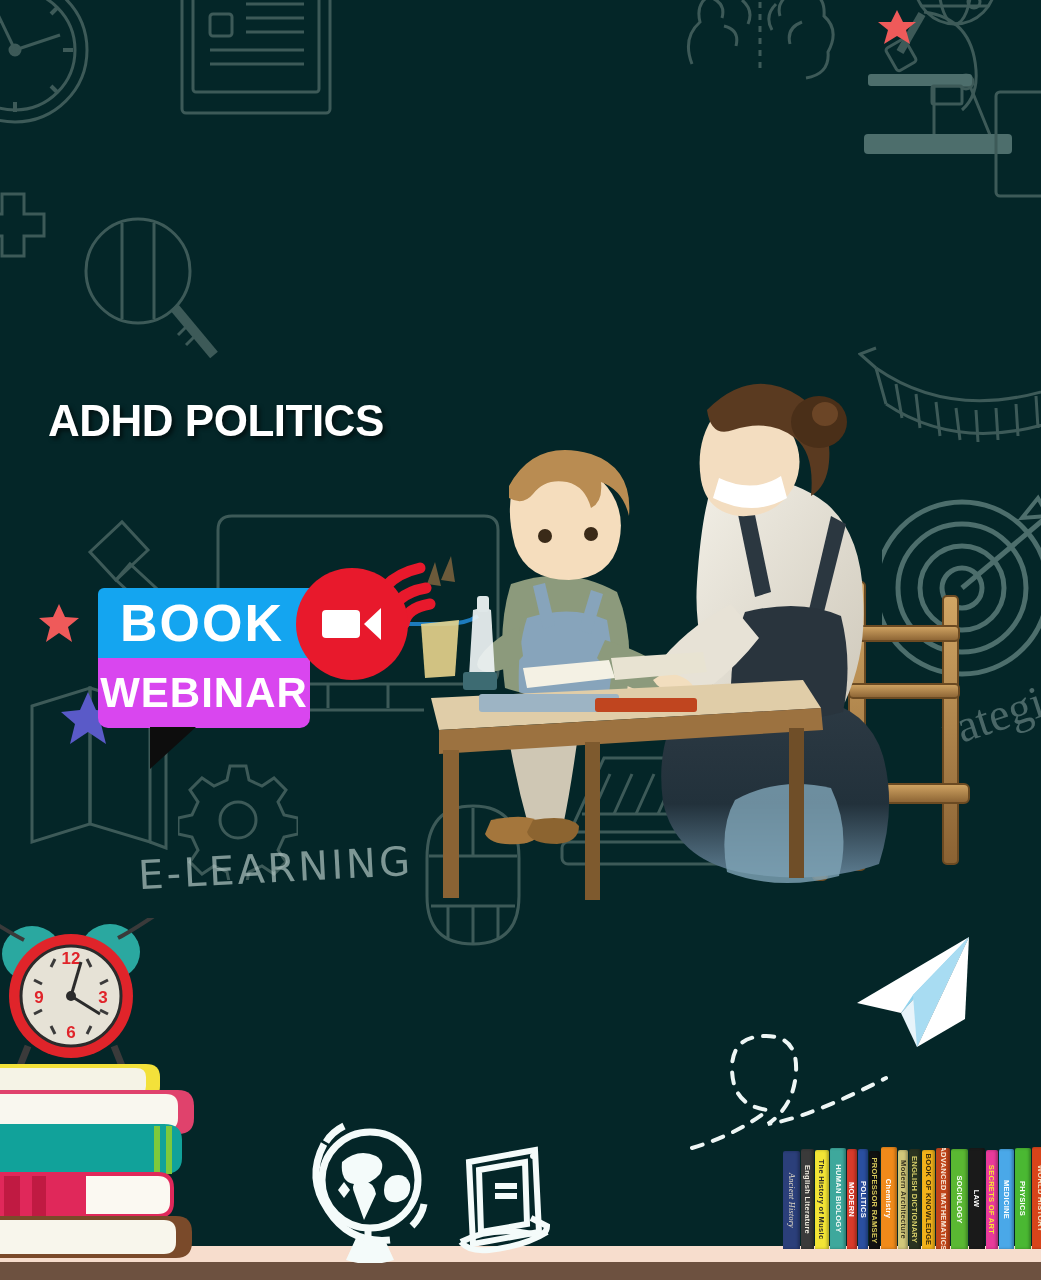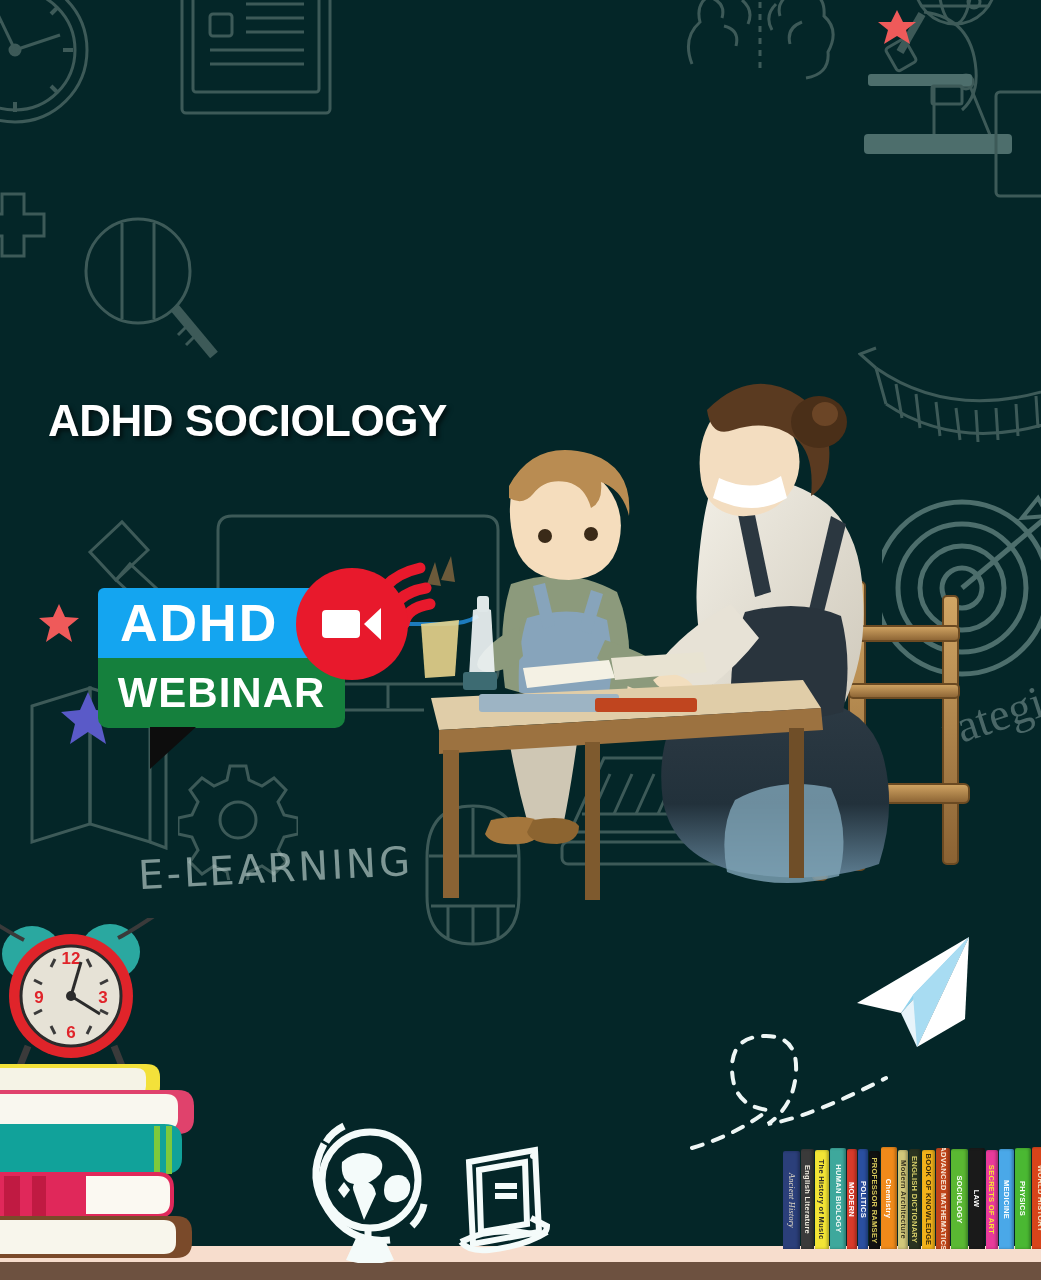--- a/index.html
+++ b/index.html
@@ -23,21 +23,21 @@
   
   #live-badge{position:absolute;left:98px;top:588px;z-index:40;}
   #live-bar{
     background:#14a5f0;width:268px;height:70px;border-radius:6px 6px 0 0;
     display:flex;align-items:center;padding-left:22px;box-sizing:border-box;
   }
   #live-bar span{
     color:#fff;font-weight:bold;font-size:52px;letter-spacing:2px;line-height:1;
   }
   #webinar-bubble{
-    position:relative;background:#15803d;width:247px;height:70px;
+    position:relative;background:#d946ef;width:212px;height:70px;
     border-radius:0 0 10px 10px;display:flex;align-items:center;
     justify-content:center;box-sizing:border-box;
   }
   #webinar-bubble span{
     color:#fff;font-weight:bold;font-size:42px;letter-spacing:1px;line-height:1;
   }
   #bubble-tail{
     position:absolute;left:52px;top:69px;width:0;height:0;
     border-left:0 solid transparent;border-right:46px solid transparent;
     border-top:42px solid #0d0d0d;
@@ -356,21 +356,21 @@
       <rect x="180" y="330" width="102" height="14" rx="3" fill="#c0451f"></rect>
       <path d="M6 256 l38 -4 l-4 56 l-30 2 z" fill="#e8d48c" opacity=".9"></path>
       <path d="M12 216 l8 -22 l6 24 z M26 212 l10 -24 l4 26 z" fill="#6b5a3a"></path>
       <path d="M58 242 q12 -4 18 0 l4 66 q-14 6 -26 0 z" fill="#eef3f4" opacity=".92"></path>
       <rect x="62" y="228" width="12" height="16" rx="3" fill="#dfe7e8"></rect>
       <rect x="48" y="304" width="34" height="18" rx="3" fill="#3d6b72"></rect>
     </svg>
   </div>
 
   <div id="title-block">
-    <div class="title-line">ADHD SOCIOLOGY</div>
+    <div class="title-line">ADHD POLITICS</div>
   </div>
 
   <div class="star" style="left:38px;top:602px;">
     <svg width="42" height="42" viewBox="0 0 42 42">
       <path d="M21 2 L27 15 L41 16 L30 25 L34 40 L21 31 L8 40 L12 25 L1 16 L15 15 Z" fill="#ef5a5a"></path>
     </svg>
   </div>
   <div class="star" style="left:60px;top:690px;">
     <svg width="56" height="56" viewBox="0 0 56 56">
       <path d="M28 2 L36 20 L55 22 L41 34 L46 54 L28 42 L10 54 L15 34 L1 22 L20 20 Z" fill="#5a5ac8"></path>
@@ -381,21 +381,21 @@
 
     <div id="waves">
       <svg width="96" height="92" viewBox="0 0 96 92" fill="none" stroke="#e8192c" stroke-width="11" stroke-linecap="round">
         <path d="M12 84 q4 -42 48 -52"></path>
         <path d="M28 86 q4 -28 38 -34"></path>
         <path d="M44 88 q2 -16 26 -20"></path>
       </svg>
     </div>
 
     <div id="live-bar">
-      <span>ADHD</span>
+      <span>BOOK</span>
     </div>
 
     <div id="webinar-bubble">
       <span>WEBINAR</span>
       <div id="bubble-tail"></div>
     </div>
 
     <div id="rec-circle">
       <svg width="62" height="42" viewBox="0 0 62 42">
         <rect x="1" y="7" width="38" height="28" rx="4" fill="#ffffff"></rect>

